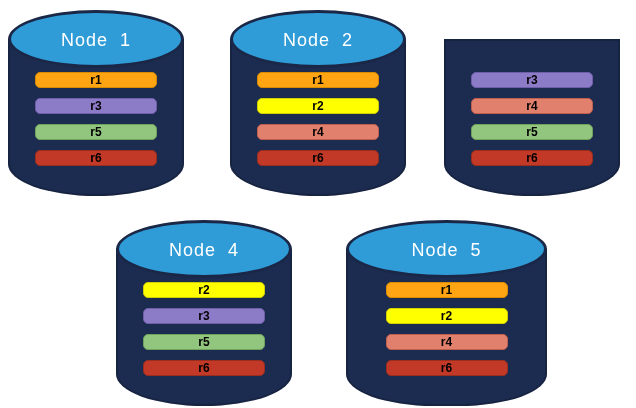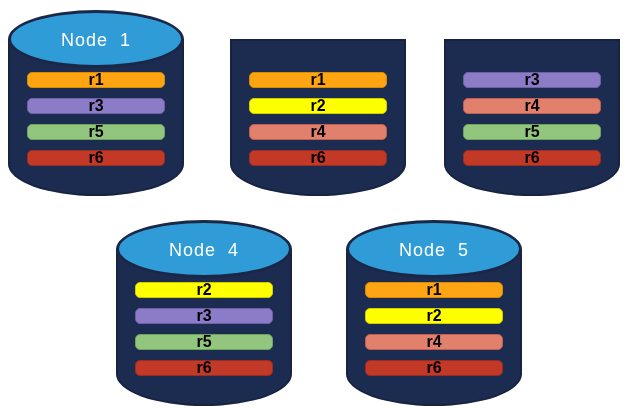--- a/index.html
+++ b/index.html
@@ -59,30 +59,30 @@
     top: 62px;
     left: 0;
     right: 0;
     display: flex;
     flex-direction: column;
     align-items: center;
     gap: 10px;
     z-index: 3;
   }
   .bar {
-    width: 138px;
+    width: 122px;
     height: 16px;
     box-sizing: border-box;
     border: 1px solid rgba(0,0,0,0.28);
     border-radius: 5px;
     display: flex;
     align-items: center;
     justify-content: center;
     color: #000000;
-    font-size: 16px;
+    font-size: 12px;
     font-weight: bold;
     line-height: 1;
   }
 </style>
 </head>
 <body>
 
 <div class="stage">
 
   <div class="cyl" style="left:8px; top:10px;">
@@ -93,20 +93,23 @@
     <div class="bars">
       <div class="bar" style="background: rgb(255, 164, 18); border-color: rgb(217, 140, 0);">r1</div>
       <div class="bar" style="background: rgb(140, 123, 198); border-color: rgb(111, 95, 168);">r3</div>
       <div class="bar" style="background: rgb(146, 197, 126); border-color: rgb(111, 163, 92);">r5</div>
       <div class="bar" style="background: rgb(194, 58, 39); border-color: rgb(153, 45, 30);">r6</div>
     </div>
   </div>
 
   <div class="cyl" style="left:230px; top:10px;">
     <div class="cyl-body"></div>
+    <div class="cyl-top">
+      <span class="cyl-label">Node  2</span>
+    </div>
     <div class="bars">
       <div class="bar" style="background: rgb(255, 164, 18); border-color: rgb(217, 140, 0);">r1</div>
       <div class="bar" style="background: rgb(255, 255, 0); border-color: rgb(207, 207, 0);">r2</div>
       <div class="bar" style="background: rgb(226, 128, 110); border-color: rgb(192, 95, 78);">r4</div>
       <div class="bar" style="background: rgb(194, 58, 39); border-color: rgb(153, 45, 30);">r6</div>
     </div>
   </div>
 
   <div class="cyl" style="left:444px; top:10px;">
     <div class="cyl-body"></div>
@@ -124,21 +127,21 @@
       <span class="cyl-label">Node  4</span>
     </div>
     <div class="bars">
       <div class="bar" style="background: rgb(255, 255, 0); border-color: rgb(207, 207, 0);">r2</div>
       <div class="bar" style="background: rgb(140, 123, 198); border-color: rgb(111, 95, 168);">r3</div>
       <div class="bar" style="background: rgb(146, 197, 126); border-color: rgb(111, 163, 92);">r5</div>
       <div class="bar" style="background: rgb(194, 58, 39); border-color: rgb(153, 45, 30);">r6</div>
     </div>
   </div>
 
-  <div class="cyl" style="left:346px; top:220px;">
+  <div class="cyl" style="left:346px; top:220px;padding-left:25px;">
     <div class="cyl-body"></div>
     <div class="cyl-top">
       <span class="cyl-label">Node  5</span>
     </div>
     <div class="bars">
       <div class="bar" style="background: rgb(255, 164, 18); border-color: rgb(217, 140, 0);">r1</div>
       <div class="bar" style="background: rgb(255, 255, 0); border-color: rgb(207, 207, 0);">r2</div>
       <div class="bar" style="background: rgb(226, 128, 110); border-color: rgb(192, 95, 78);">r4</div>
       <div class="bar" style="background: rgb(194, 58, 39); border-color: rgb(153, 45, 30);">r6</div>
     </div>

